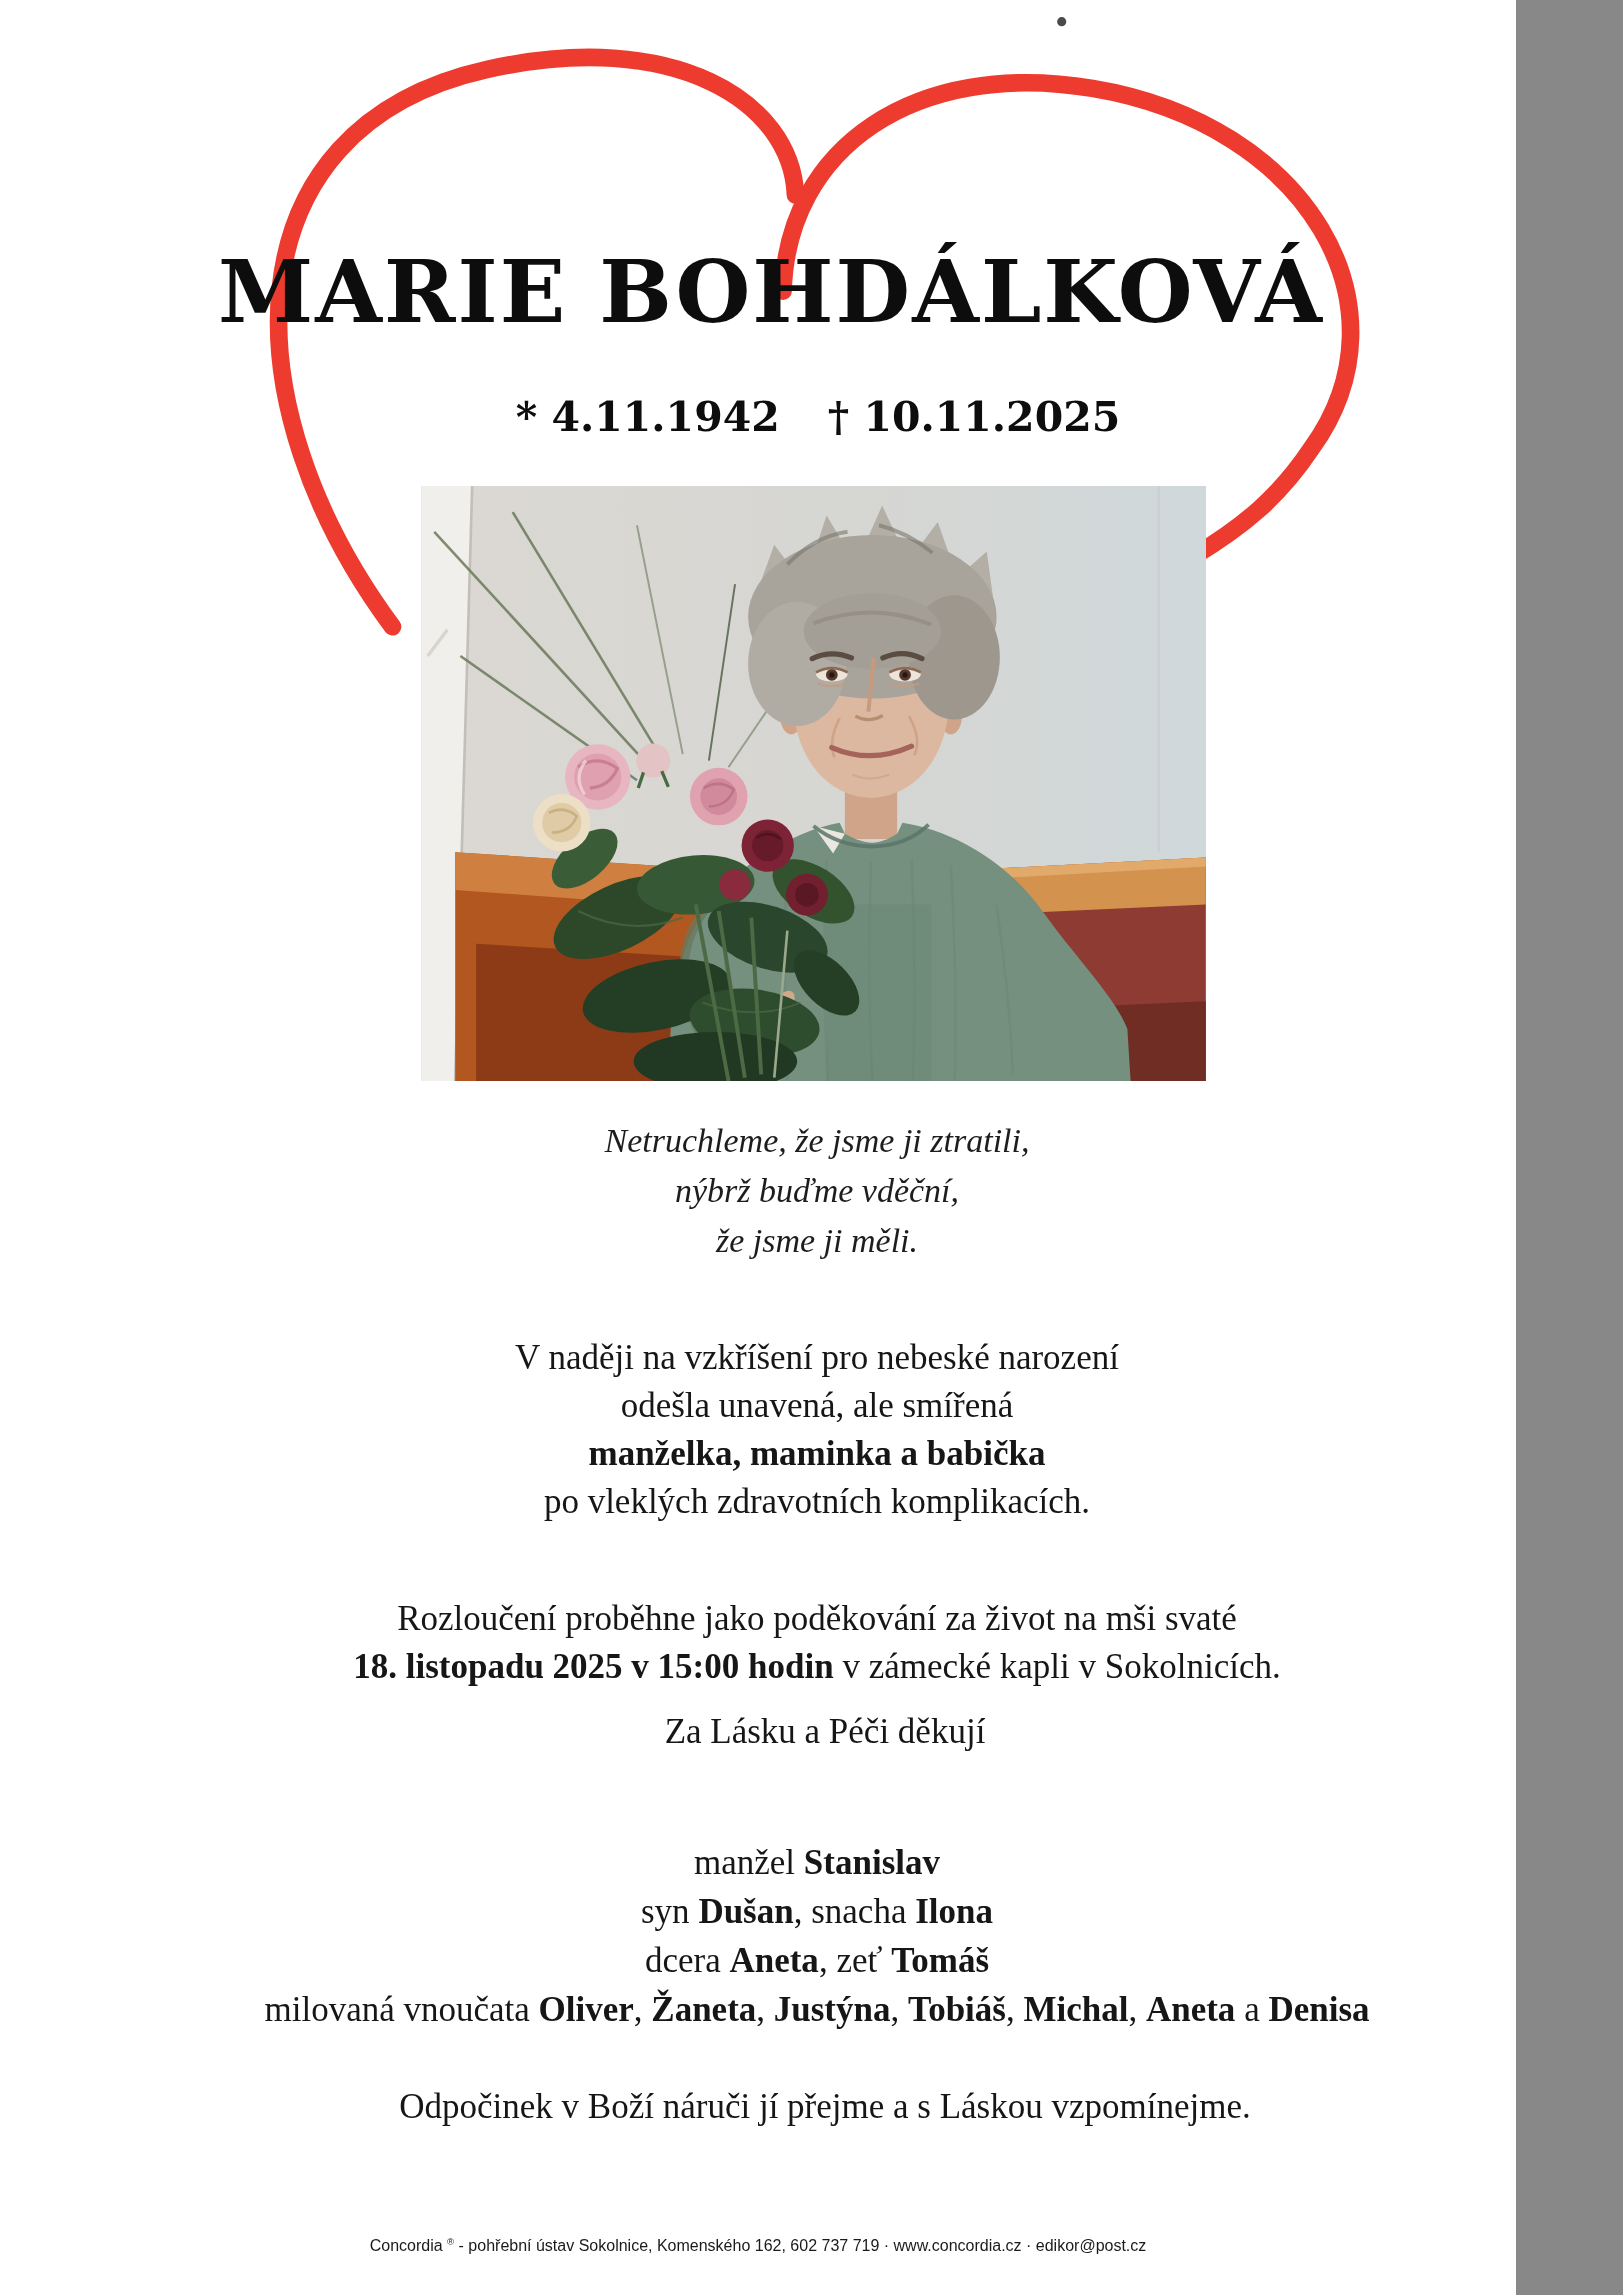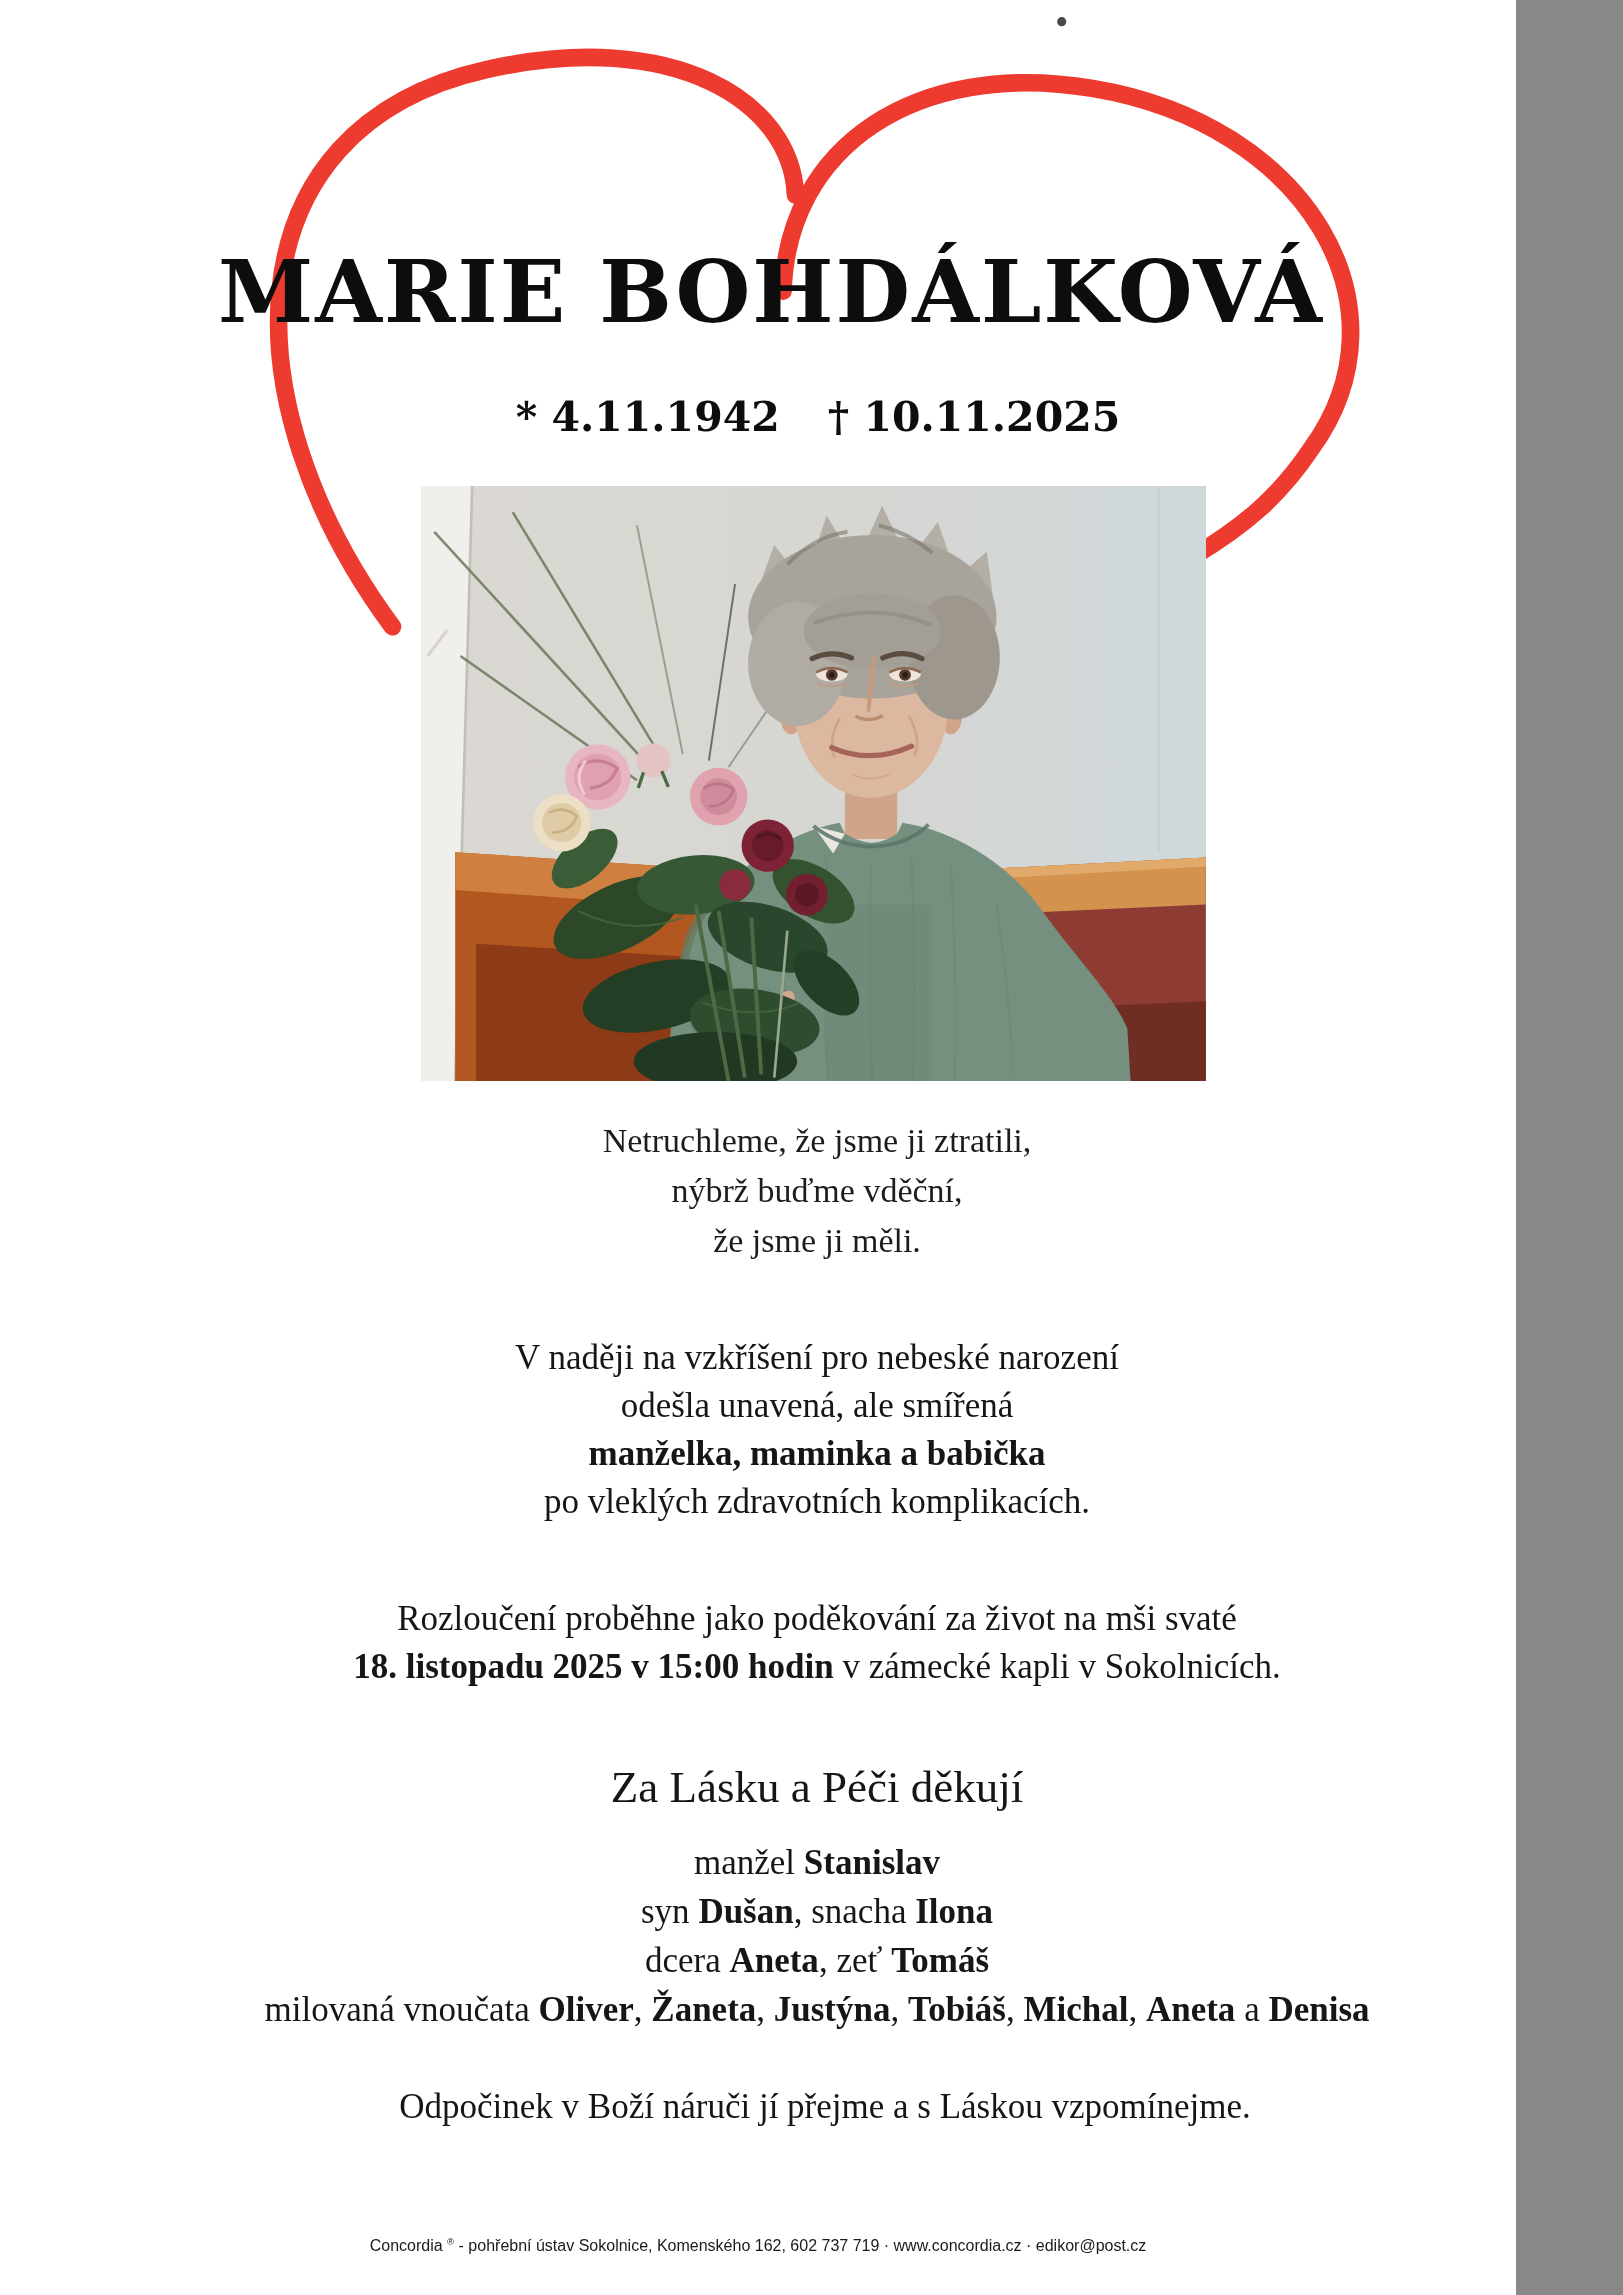--- a/index.html
+++ b/index.html
@@ -17,29 +17,29 @@
   .dates{
     top:390px;font-family:"DejaVu Serif",serif;font-weight:700;
     font-size:41px;line-height:55px;color:#0d0d0d;
   }
   .dates .shift{position:relative;left:60px;}
   .dates .gap{display:inline-block;width:48px;}
   .photo{
     position:absolute;left:421px;top:486px;width:785px;height:595px;
     background:#d7d4cf;overflow:hidden;
   }
-  .quote{top:1116px;font-size:34px;line-height:50px;color:#1d1d1d;}
+  .quote{top:1116px;font-style:italic;font-size:34px;line-height:50px;color:#1d1d1d;}
   .quote div{position:relative;left:59px;}
   .attribution{top:1260px;font-style:italic;font-size:34px;line-height:50px;color:#1d1d1d;}
   .attribution .shift{position:relative;left:236px;}
   .bodyblock{font-size:35px;line-height:48px;}
   .bodyblock div{position:relative;left:59px;}
   .obituary{top:1334px;}
   .farewell{top:1595px;}
-  .thanks-heading{top:1763px;font-size:45px;line-height:48px;}
+  .thanks-heading{top:1708px;font-size:35px;line-height:48px;padding-left:8px;}
   .thanks-heading .shift{position:relative;left:59px;}
   .family{top:1838px;font-size:35px;line-height:49px;}
   .family div{position:relative;left:59px;}
   .closing{top:2083px;font-size:35px;line-height:48px;padding-left:8px;}
   .closing .shift{position:relative;left:59px;}
   .footer{
     top:2225px;font-family:"Liberation Sans",sans-serif;
     font-size:16px;line-height:34px;color:#1a1a1a;letter-spacing:0px;
   }
   .footer sup{font-size:60%;}

